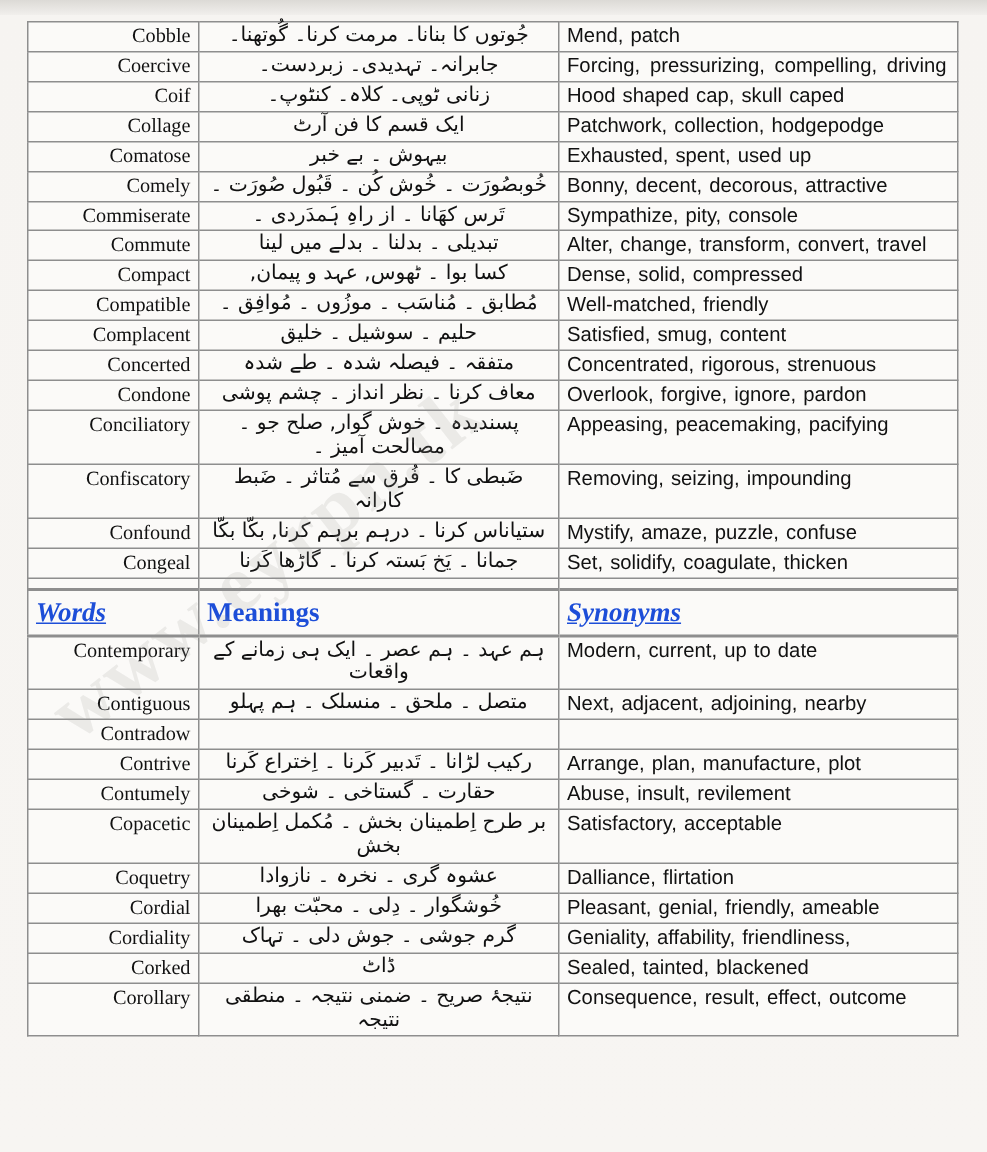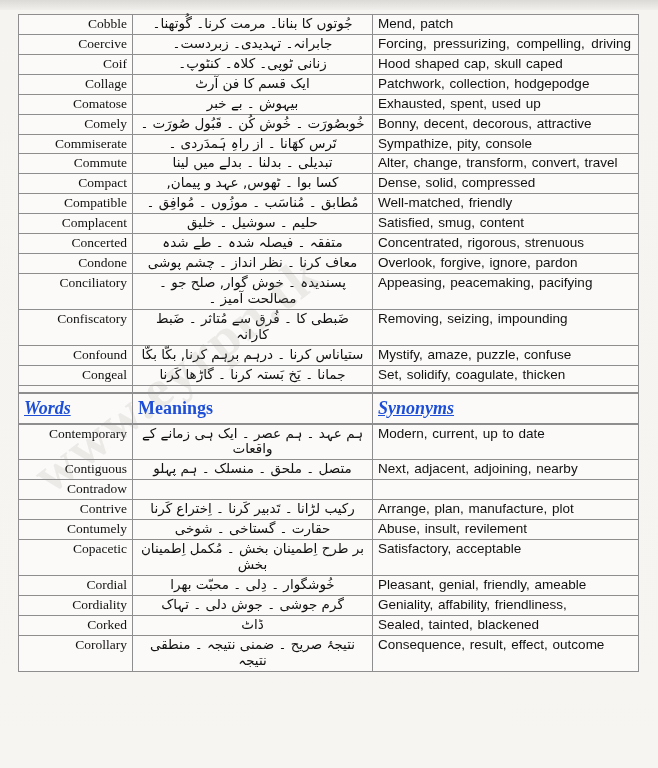--- a/index.html
+++ b/index.html
@@ -264,20 +264,25 @@
             <td class="word">Contumely</td>
             <td class="meaning">حقارت ۔ گستاخی ۔ شوخی</td>
             <td class="synonym">Abuse, insult, revilement</td>
           </tr>
           <tr>
             <td class="word">Copacetic</td>
             <td class="meaning">بر طرح اِطمینان بخش ۔ مُکمل اِطمینان بخش</td>
             <td class="synonym">Satisfactory, acceptable</td>
           </tr>
           <tr>
+            <td class="word">Coquetry</td>
+            <td class="meaning">عشوہ گری ۔ نخرہ ۔ نازوادا</td>
+            <td class="synonym">Dalliance, flirtation</td>
+          </tr>
+          <tr>
             <td class="word">Cordial</td>
             <td class="meaning">خُوشگوار ۔ دِلی ۔ محبّت بھرا</td>
             <td class="synonym">Pleasant, genial, friendly, ameable</td>
           </tr>
           <tr>
             <td class="word">Cordiality</td>
             <td class="meaning">گرم جوشی ۔ جوش دلی ۔ تہاک</td>
             <td class="synonym">Geniality, affability, friendliness,</td>
           </tr>
           <tr>

